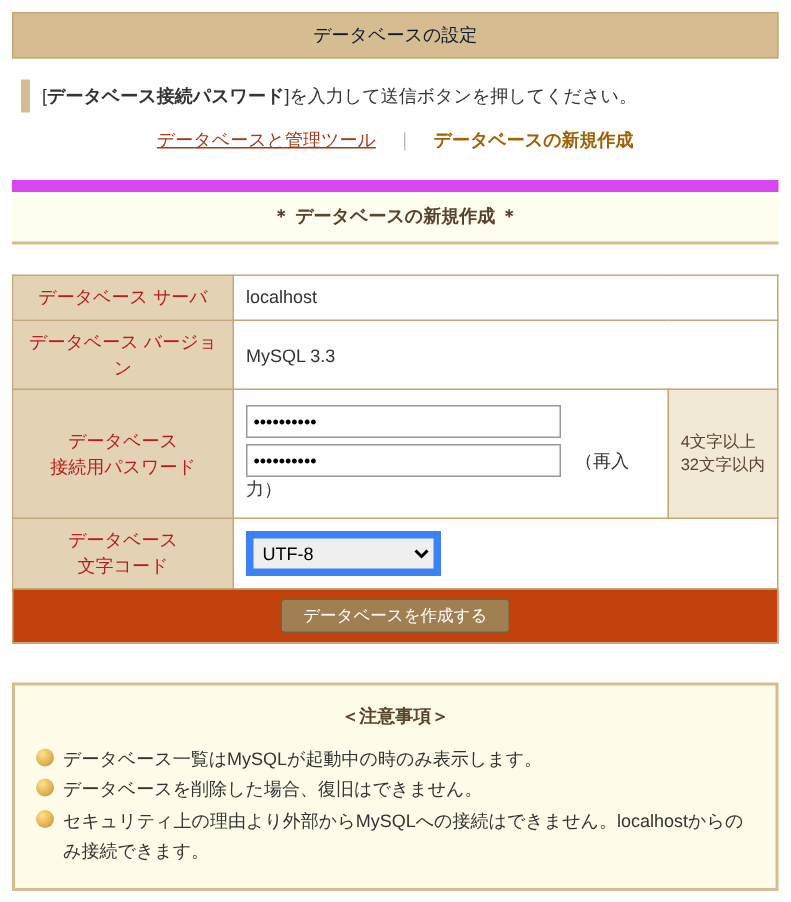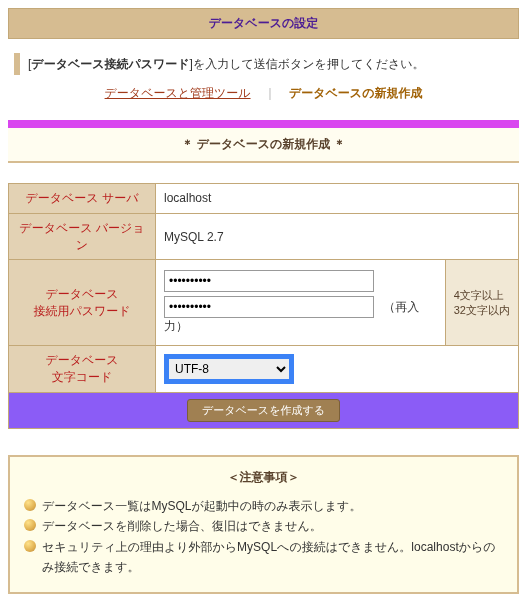--- a/index.html
+++ b/index.html
@@ -9,22 +9,22 @@
     font-size: 12px;
     background: #ffffff;
     color: #333;
     width: 511px;
   }
   .header-bar {
     background: #D6BC91;
     border: 1px solid #C3A878;
     text-align: center;
     padding: 6px 0;
-    font-weight: bold;
-    color: #4c1d95;
+    font-weight: normal;
+    color: #0f172a;
   }
   .intro-box {
     border-left: 6px solid #D6BC91;
     margin: 14px 6px 10px 6px;
     padding: 2px 0 2px 8px;
     line-height: 1.5;
   }
   .intro-box b { font-weight: bold; }
   .tab-row {
     text-align: center;
@@ -81,21 +81,21 @@
   }
   .pw-row { margin: 4px 0; }
   .reinput { font-size: 12px; color: #333; margin-left: 6px; }
   select {
     border: 5px solid #3b82f6;
     padding: 2px;
     font-size: 12px;
     width: 130px;
   }
   .submit-row {
-    background: #8b5cf6;
+    background: #c2410c;
     text-align: center;
     padding: 6px 0;
     border: 1px solid #C3A878;
     border-top: none;
   }
   .submit-btn {
     background: #A08052;
     color: #fff;
     border: 1px solid #7a5f38;
     border-radius: 3px;
@@ -156,21 +156,21 @@
 </div>
 
 <table class="form">
   <tbody>
       <tr>
     <th style="width:130px">データベース サーバ</th>
     <td colspan="2">localhost</td>
   </tr>
   <tr>
     <th>データベース バージョン</th>
-    <td colspan="2">MySQL 2.7</td>
+    <td colspan="2">MySQL 3.3</td>
   </tr>
   <tr>
     <th>
       <span>データベース</span><br>
       <span>接続用パスワード</span>
     </th>
     <td>
       <div class="pw-row">
         <input type="password" value="••••••••••" style="">
       </div>

